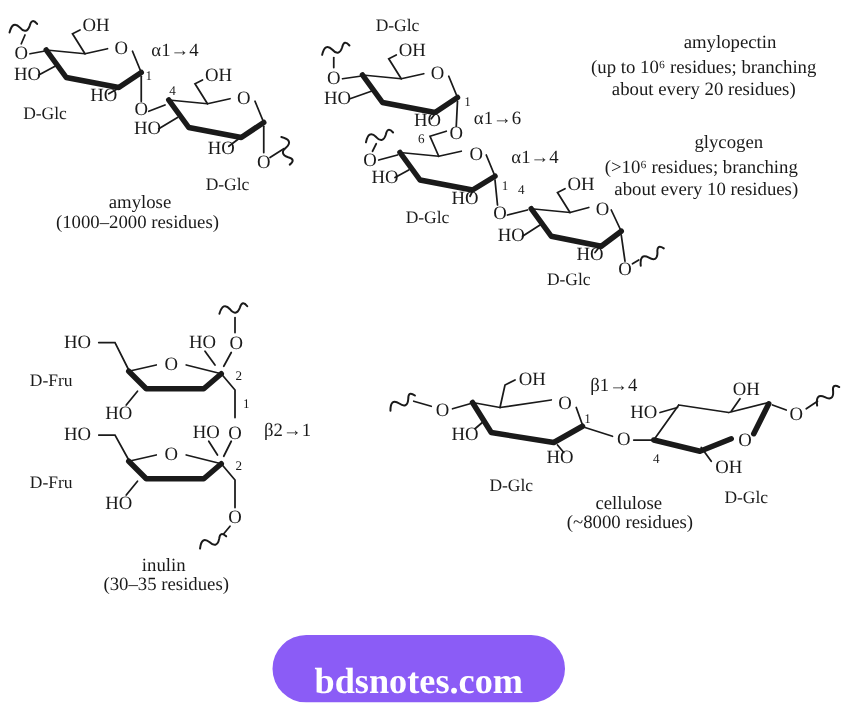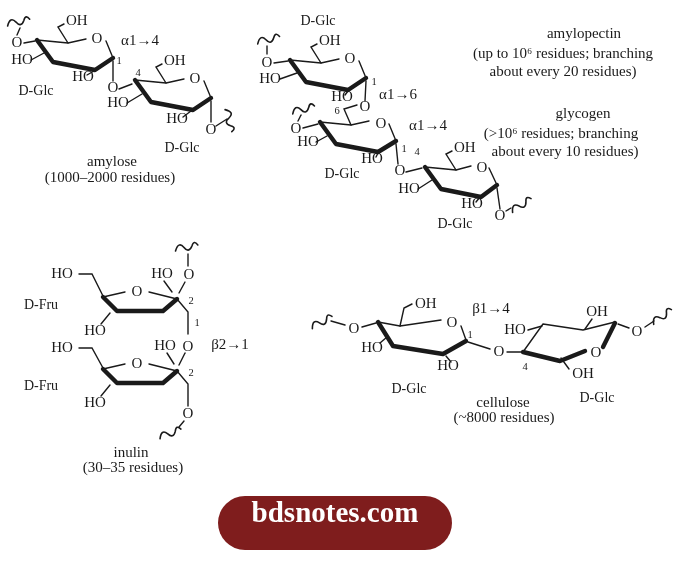--- a/index.html
+++ b/index.html
@@ -9,22 +9,22 @@
   svg text.t-start{text-anchor:start;}
   .atom{font-size:15px;}
   .num{font-size:10.5px;}
   .sugar{font-size:14px;}
   .linkage{font-size:15px;}
   .caption{font-size:15px;}
   .note{font-size:15px;}
   path.thin{stroke:#1a1a1a;stroke-width:1.4;fill:none;stroke-linecap:round;}
   path.thick{stroke:#1a1a1a;stroke-width:4.4;fill:none;stroke-linejoin:round;stroke-linecap:round;}
   path.sq{stroke:#1a1a1a;stroke-width:1.6;fill:none;stroke-linecap:round;}
-  .footer-btn{position:absolute;left:218px;top:496px;width:234px;height:54px;
-    background:#7f1d1d;border-radius:27px;display:flex;align-items:flex-start;justify-content:center;
+  .footer-btn{position:absolute;left:218px;top:508px;width:234px;height:54px;
+    background:#8b5cf6;border-radius:27px;display:flex;align-items:flex-end;justify-content:center;
     cursor:pointer;}
   .footer-btn span{color:#ffffff;font-size:29px;font-weight:bold;font-family:"Liberation Serif",serif;}
 </style>
 </head>
 <body>
 
 <svg id="figure" width="684" height="562" viewBox="0 0 684 562">
 
   <g>
     <path class="sq" transform="translate(7,23) rotate(-12)" d="M0,3 C3,-3 6,-4 9,1 C11,5 14,6 17,1 C19,-3 21,-3 23,1"></path>

